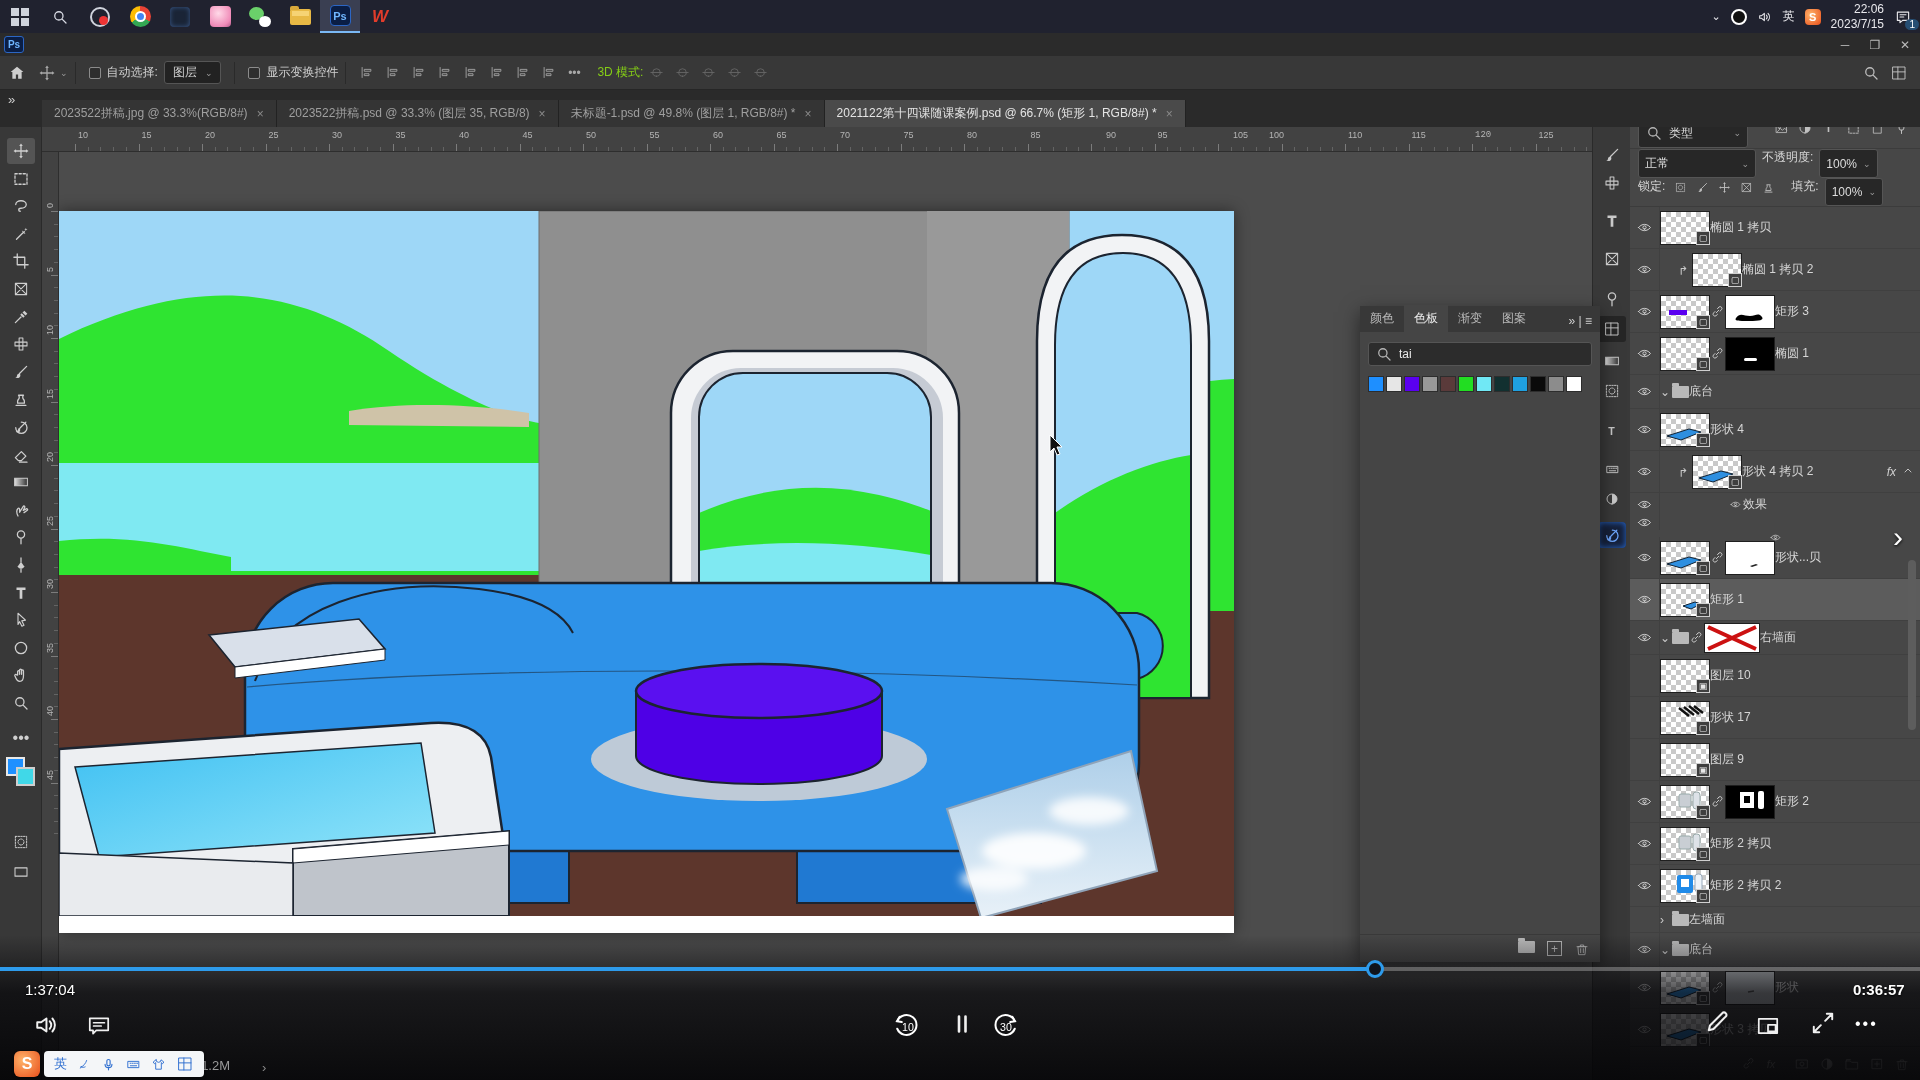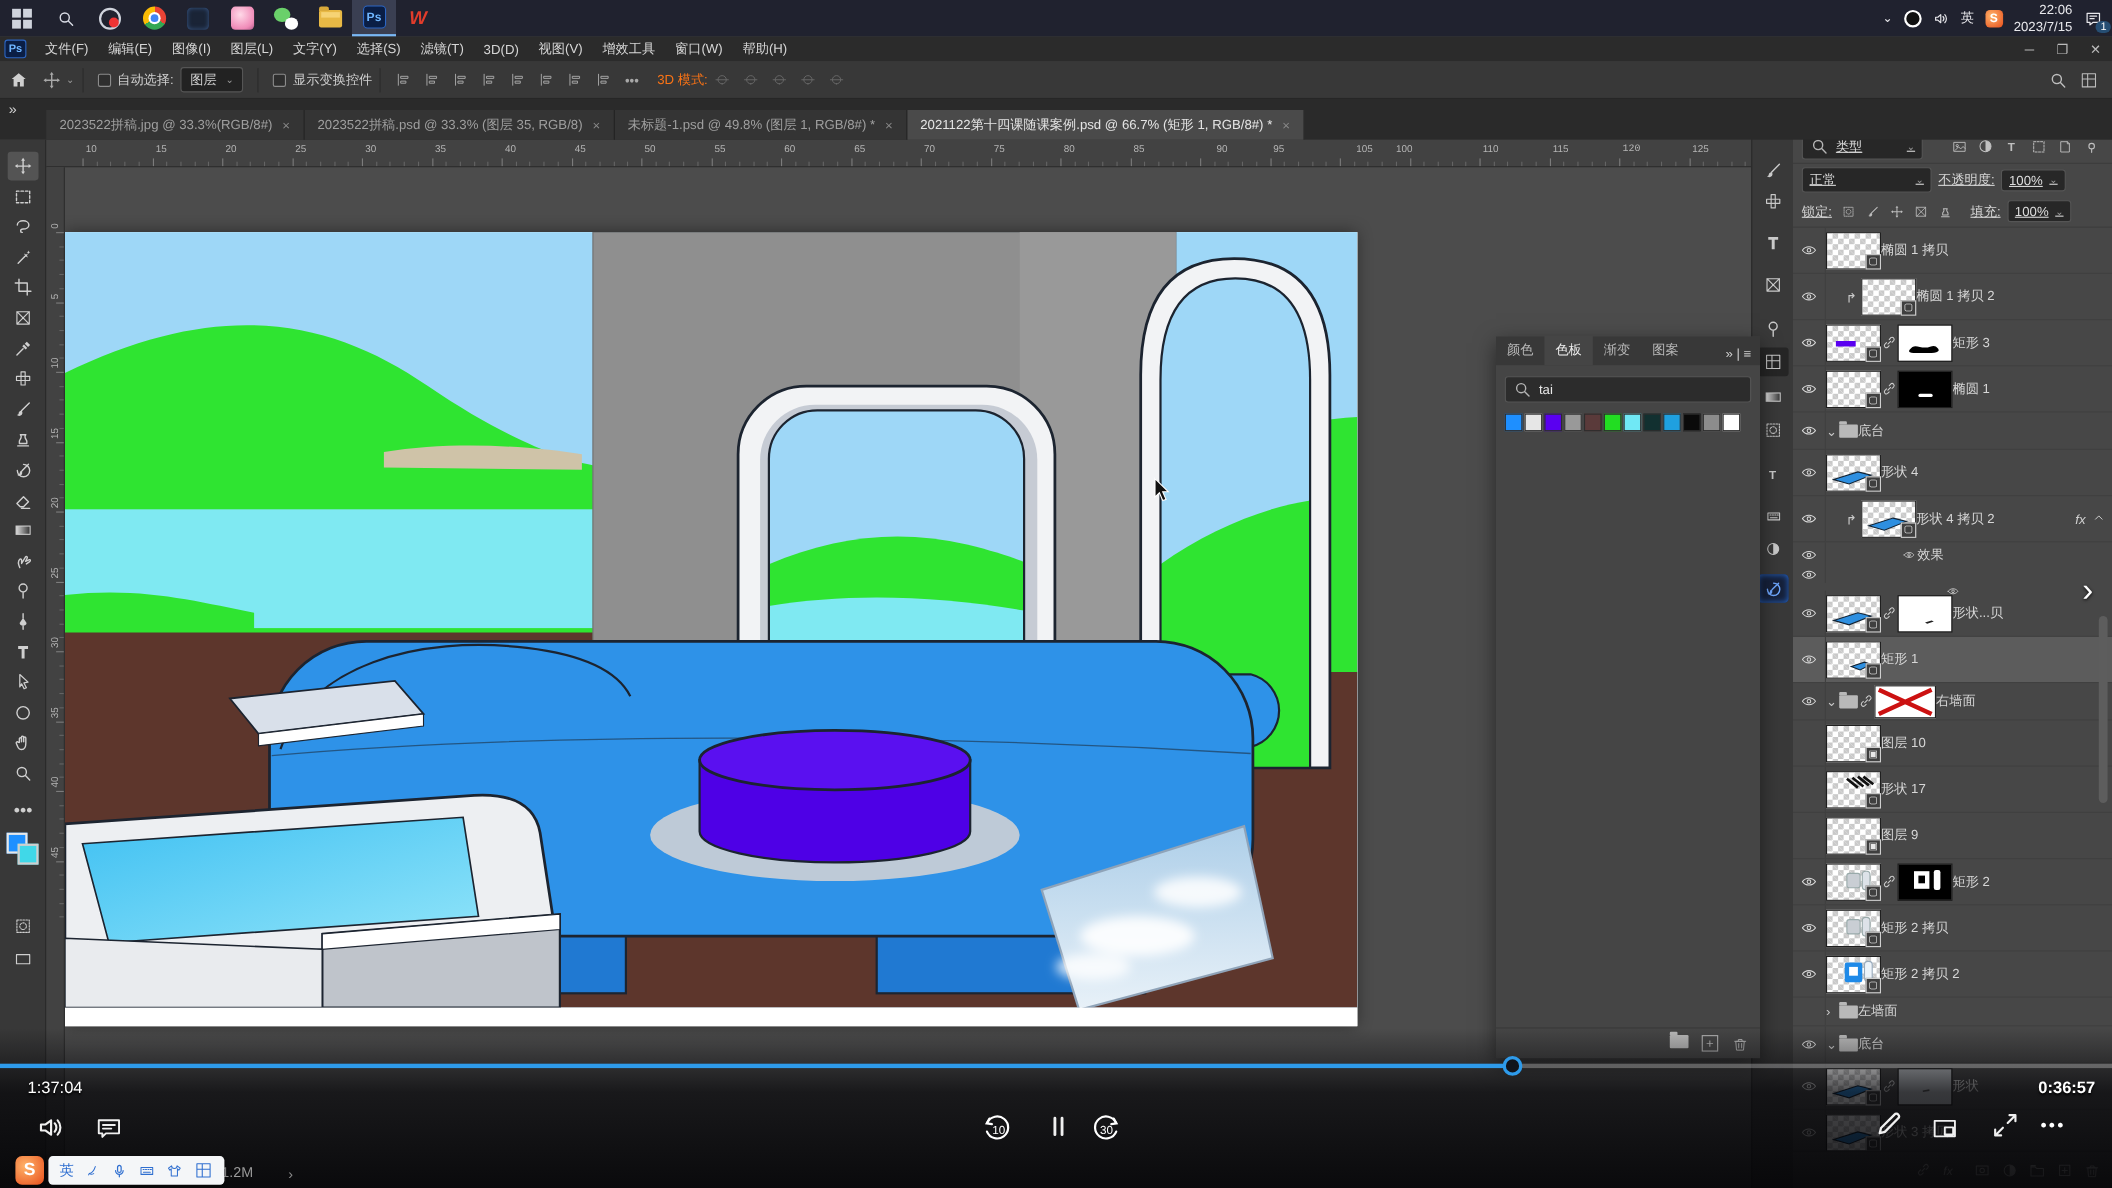--- a/index.html
+++ b/index.html
@@ -31,21 +31,21 @@
 
   
   #optionsbar { position:absolute; left:0; top:56px; width:1920px; height:34px; background:#383838;
     border-bottom:1px solid #262626; display:flex; align-items:center; color:#cfcfcf; font-size:12px; z-index:50; }
   .ob-sep { width:1px; height:22px; background:#2a2a2a; margin:0 7px; }
   .ob-home { width:34px; display:flex; justify-content:center; }
   .ob-chk { width:12px; height:12px; border:1px solid #8b8b8b; background:#2e2e2e; border-radius:2px; margin:0 6px; }
   .ob-dd { background:#222; border:1px solid #555; border-radius:3px; padding:2px 8px; display:flex;
     align-items:center; gap:8px; margin:0 6px; }
   .ob-ic { width:26px; height:24px; display:flex; align-items:center; justify-content:center; color:#a8a8a8; }
-  .ob-3d { color:#f97316; margin-left:10px; }
+  .ob-3d { color:#84cc16; margin-left:10px; }
   .ob-right { margin-left:auto; display:flex; gap:10px; padding-right:12px; color:#bdbdbd; }
 
   
   #tabbar { position:absolute; left:0; top:90px; width:1920px; height:37px; background:#2a2a2a;
     display:flex; align-items:flex-end; z-index:40; }
   .tab { height:27px; display:flex; align-items:center; gap:9px; padding:0 12px; font-size:12px;
     background:#343434; color:#9f9f9f; border-right:1px solid #222; white-space:nowrap; }
   .tab.active { background:#4a4a4a; color:#e4e4e4; }
   .tab .x { color:#8a8a8a; font-size:12px; }
   #tabbar .tb-collapse { width:42px; height:37px; color:#cfcfcf; font-size:13px; padding:2px 0 0 8px; }
@@ -81,21 +81,21 @@
   .dock-ic.pressed { background:#262626; border-radius:3px; }
   .dock-ic.glow { background:#16213a; border-radius:4px; color:#6fa8ff; box-shadow:0 0 6px #2a6cd4 inset; }
 
   
   #layers { position:absolute; left:1630px; top:90px; width:290px; height:990px; background:#474747; z-index:30;
     color:#d6d6d6; font-size:12px; }
   #lp-tabs { height:28px; background:#3a3a3a; display:flex; align-items:flex-end; }
   .lp-tab { padding:5px 12px; color:#b9b9b9; }
   .lp-tab.active { background:#474747; color:#e8e8e8; }
   #lp-tabs .menu { margin-left:auto; padding:5px 10px; color:#cfcfcf; }
-  .lp-row { display:flex; align-items:center; padding:0 8px; gap:6px;text-decoration:underline; }
+  .lp-row { display:flex; padding:0 8px; gap:6px; }
   #lp-filter { height:31px; border-bottom:1px solid #3c3c3c; }
   .dd { background:#272727; border:1px solid #555; border-radius:3px; padding:2px 6px; display:flex;
     align-items:center; gap:6px; font-size:12px; color:#ddd; }
   .fil-ic { width:22px; height:20px; display:flex; align-items:center; justify-content:center; color:#c0c0c0; }
   #lp-blend { height:29px; }
   #lp-lock { height:29px; border-bottom:1px solid #3c3c3c; }
   .lock-ic { width:18px; height:18px; display:flex; align-items:center; justify-content:center; color:#bdbdbd; }
   #lp-list { position:relative; overflow:hidden; }
   .lrow { position:relative; display:flex; align-items:center; border-bottom:1px solid #404040; }
   .lrow.sel { background:#5c5c5c; }
@@ -232,34 +232,20 @@
     <div class="tb-badge">
       <span><svg width="18" height="18" viewBox="0 0 24 24">
             <path d="M4.5 5.5h15v11h-8l-3.5 3v-3h-3.5zM8 9h8M8 12h5" fill="none" stroke="currentColor" stroke-width="1.5" stroke-linecap="round" stroke-linejoin="round"></path>
           </svg></span><span class="cnt">1</span>
     </div>
   </div>
 </div>
 
 <div id="menubar">
   <span class="pslogo">Ps</span>
-  <span style="display:flex;height:100%;">
-      <span class="mi">文件(F)</span>
-      <span class="mi">编辑(E)</span>
-      <span class="mi">图像(I)</span>
-      <span class="mi">图层(L)</span>
-      <span class="mi">文字(Y)</span>
-      <span class="mi">选择(S)</span>
-      <span class="mi">滤镜(T)</span>
-      <span class="mi">3D(D)</span>
-      <span class="mi">视图(V)</span>
-      <span class="mi">增效工具</span>
-      <span class="mi">窗口(W)</span>
-      <span class="mi">帮助(H)</span>
-    </span>
   <div class="winbtns">
     <span>─</span>
     <span>❐</span>
     <span>✕</span>
   </div>
 </div>
 
 <div id="optionsbar">
   <span class="ob-home">
       <svg width="18" height="18" viewBox="0 0 24 24">

